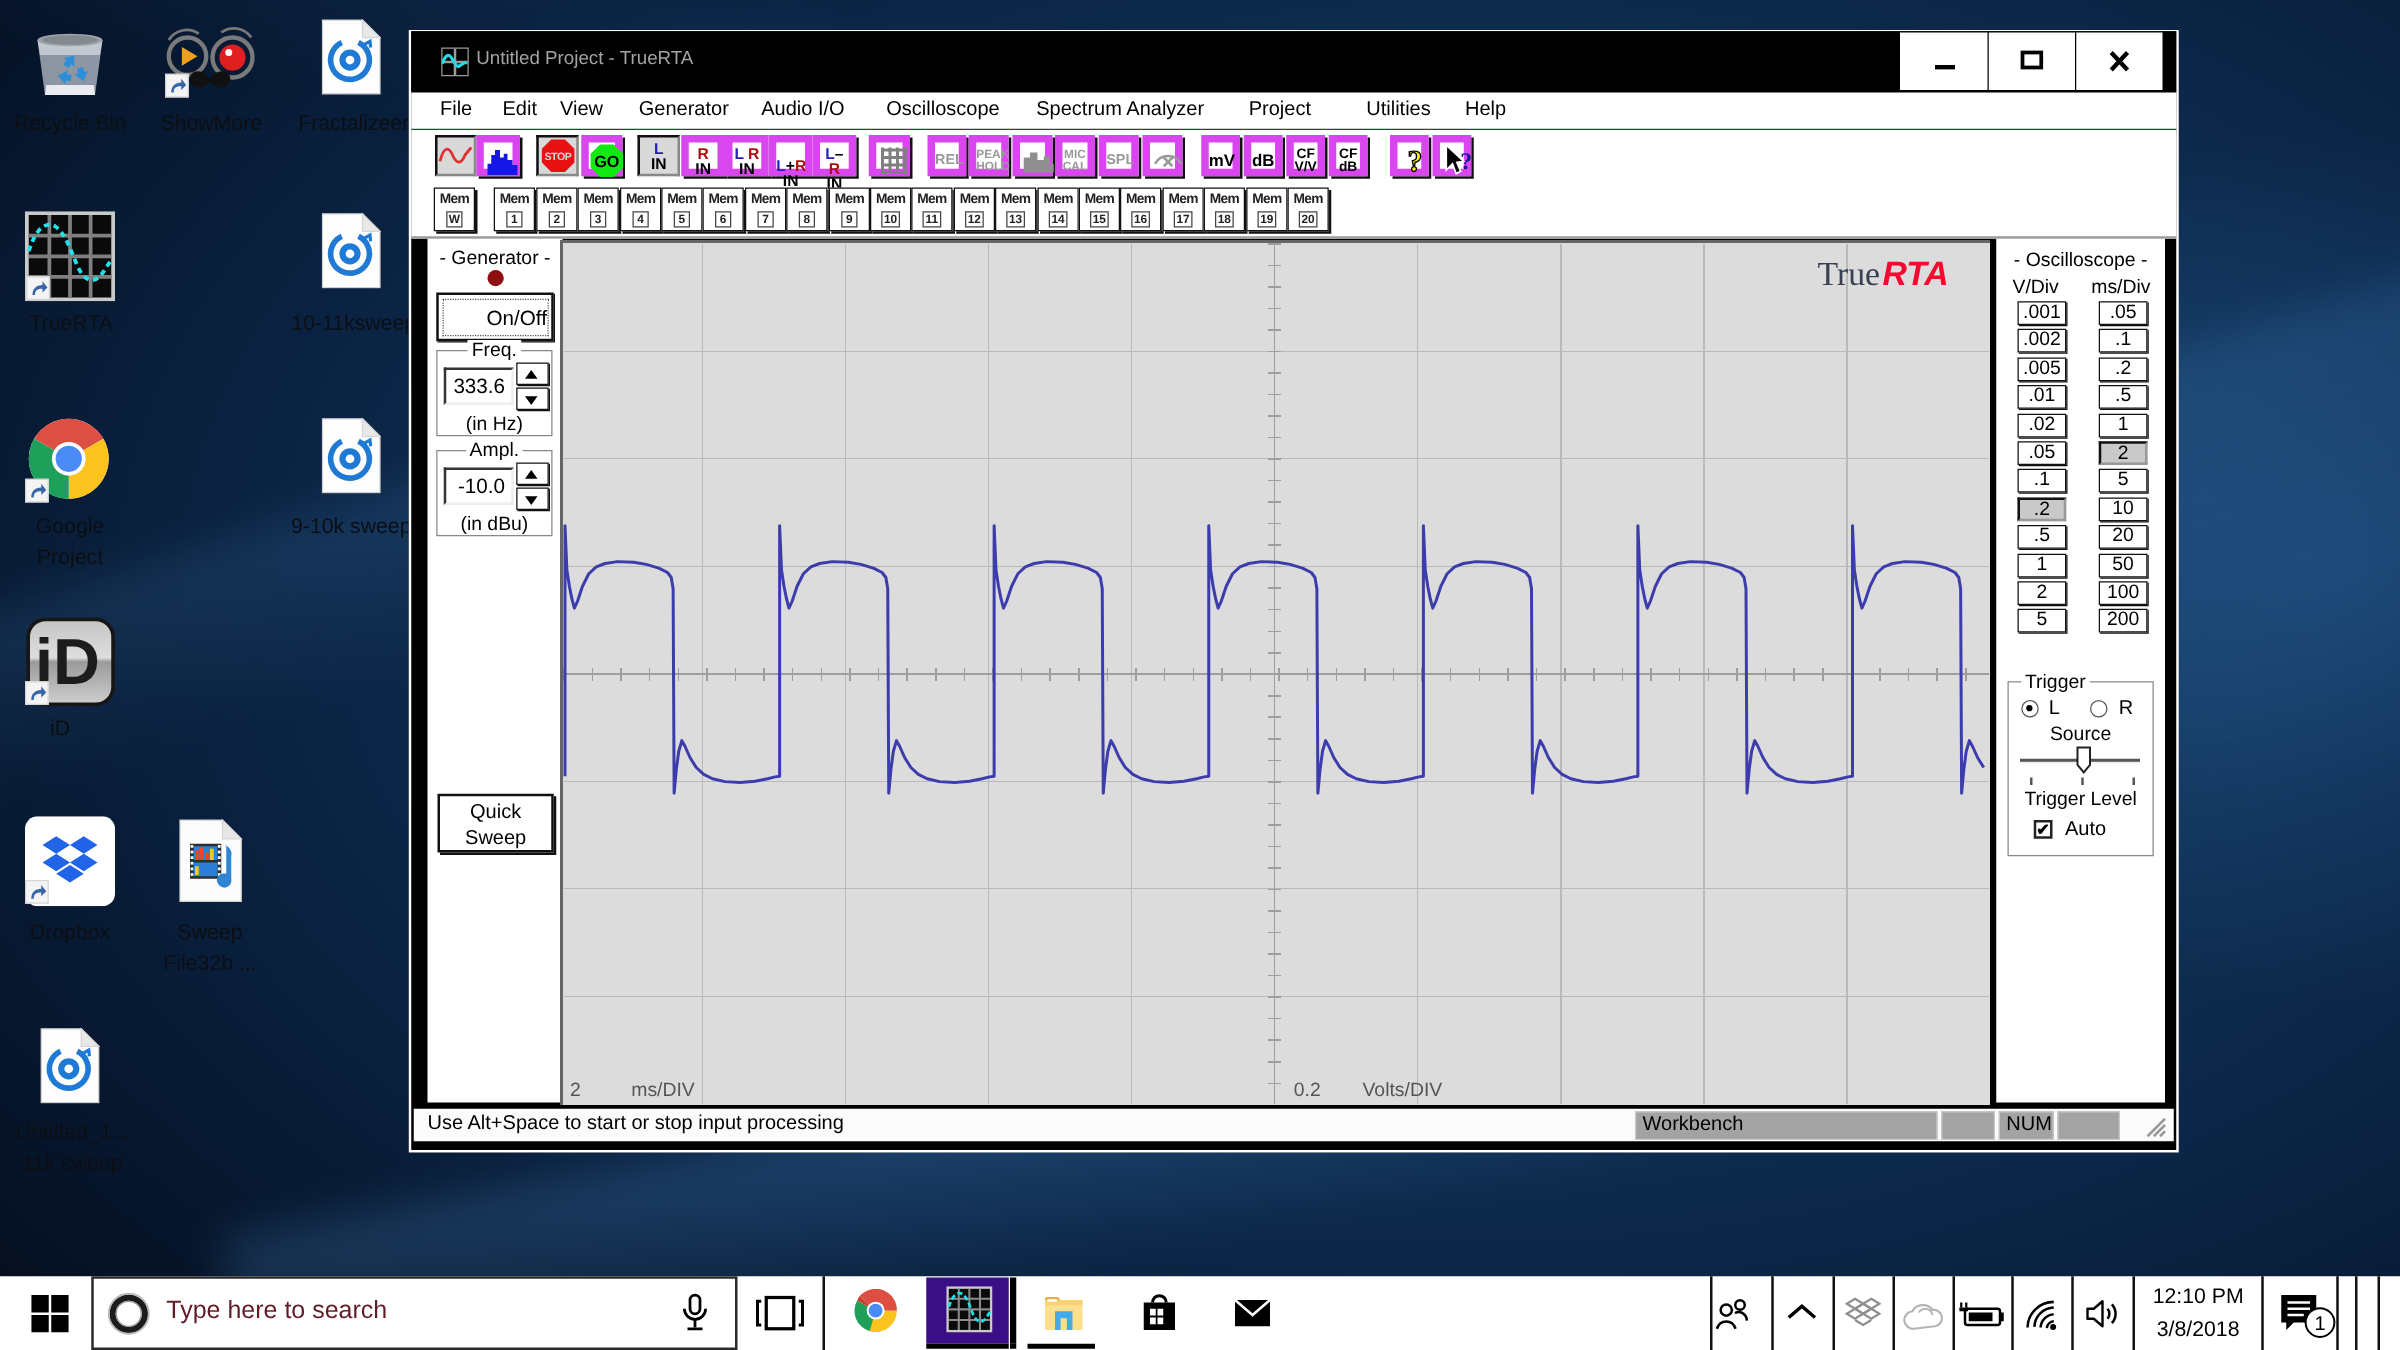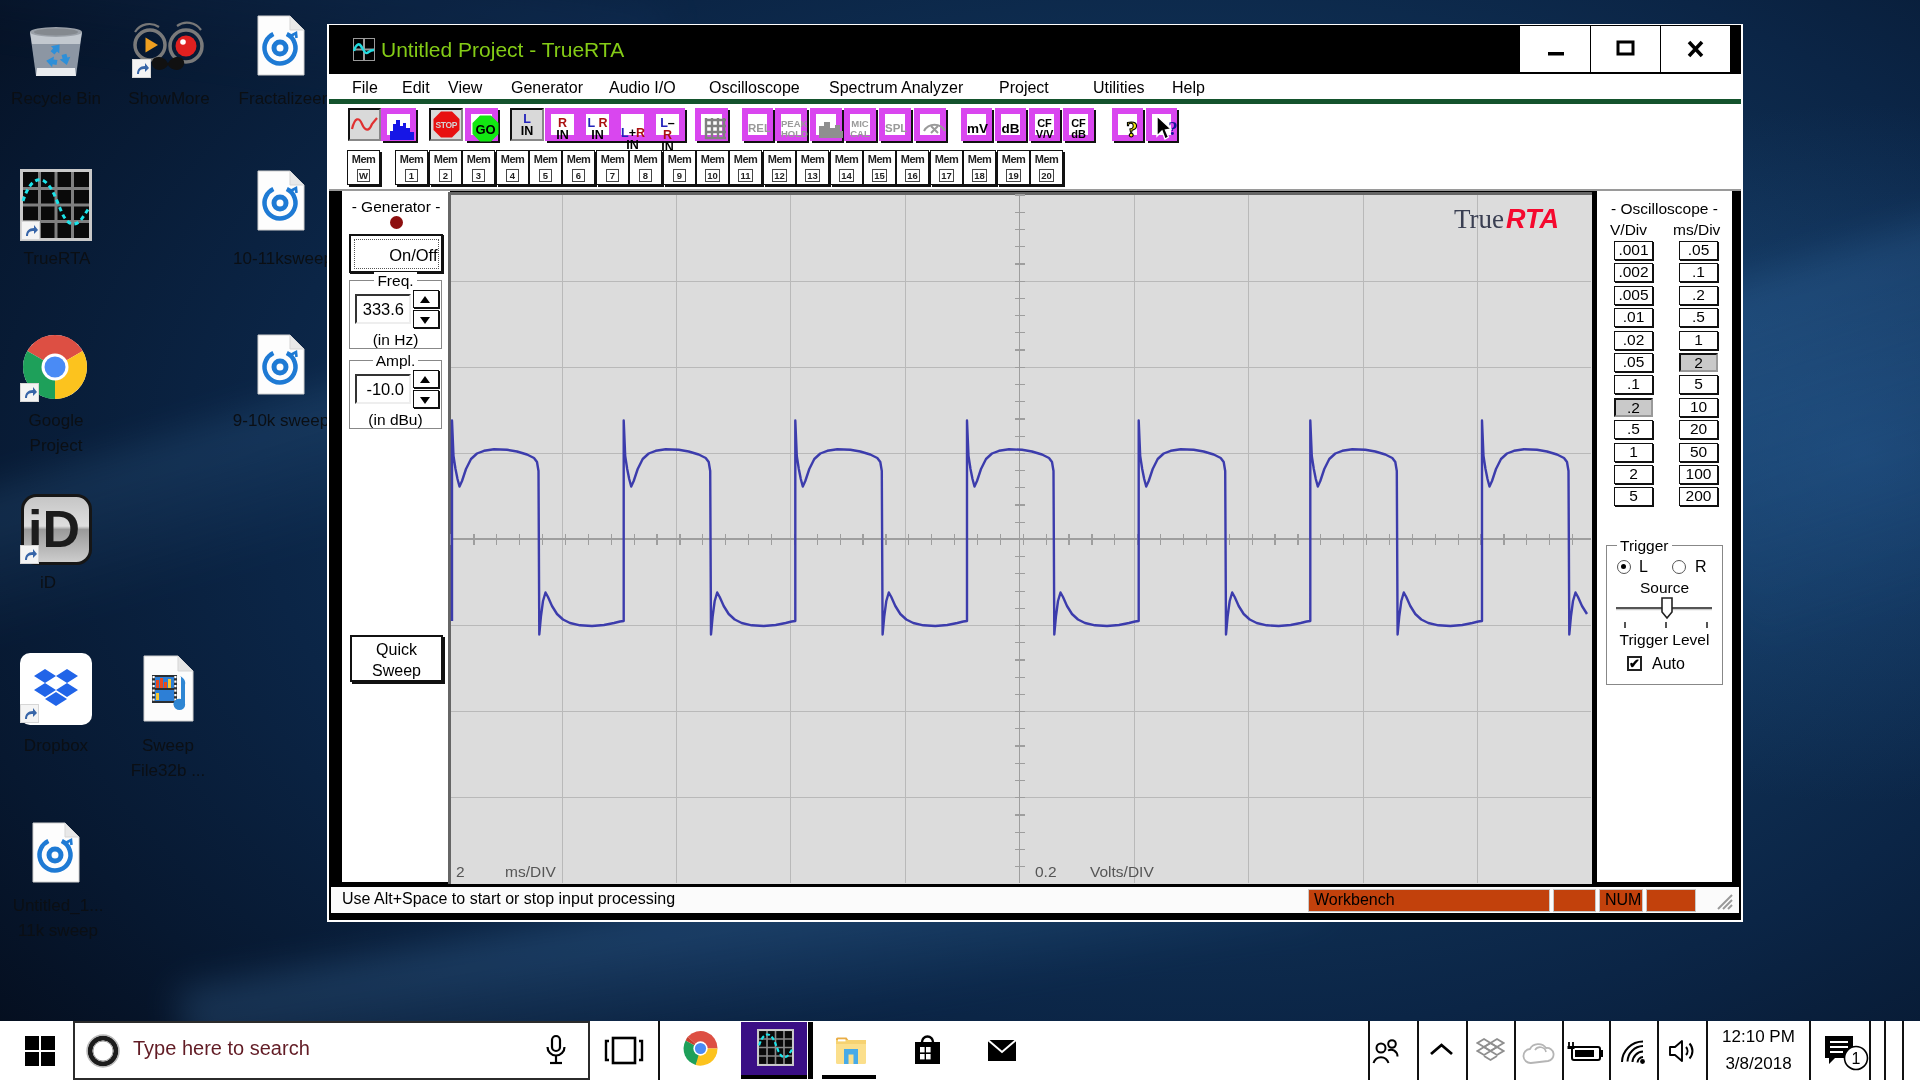--- a/index.html
+++ b/index.html
@@ -7,23 +7,23 @@
  radial-gradient(1500px 900px at 62% 44%, #17416f 0%, #113459 35%, #0b2546 62%, #071830 85%, #050f20 100%);}
 .beam{position:absolute;filter:blur(18px);opacity:.45}
 .abs{position:absolute}
 .serif{font-family:"Liberation Serif",serif !important}
 .lbl{position:absolute;color:#0b0f14;font-size:17px;line-height:25px;text-align:center;white-space:pre;transform:translateX(-50%)}
 .arr{position:absolute;width:19px;height:19px;background:#f4f4f4;border:1px solid #d6d6d6}
 .arr svg{position:absolute;left:1px;top:1px}
 
 #win{position:absolute;left:327px;top:24px;width:1416px;height:898px;background:#000;border:2px solid #fff;border-top:1.5px solid #fff}
 #title{position:absolute;left:0;top:0;width:100%;height:49px;background:#000;color:#fff}
-#title .txt{position:absolute;left:52px;top:13px;font-size:21px;color:#84cc16}
+#title .txt{position:absolute;left:52px;top:13px;font-size:15px;color:#a3a3a3}
 .wbtn{position:absolute;top:1px;height:46px;background:#fff;color:#000;text-align:center}
-#menubar{position:absolute;left:0;top:49px;width:1412px;height:30px;background:#fff;border-bottom:5px solid #14532d}
+#menubar{position:absolute;left:0;top:49px;width:1412px;height:30px;background:#fff;border-bottom:1px solid #14532d}
 #menubar span{position:absolute;top:5px;font-size:16px;color:#000}
 #tools{position:absolute;left:0;top:79px;width:1412px;height:87px;background:#fff;border-bottom:2px solid #9a9a9a}
 .tb{position:absolute;top:4px;height:33px;background:#fff;border:6px solid #d946ef;box-shadow:2px 2px 0 #111;font-weight:bold;text-align:center;color:#000}
 .tb.prs{background:#d9d9d9;box-shadow:none;border:2px solid #111;border-right-color:#888;border-bottom-color:#888}
 .tb.dis{color:#9a9a9a}
 .mem{position:absolute;top:46px;height:35px;width:33px;background:#fff;border:1px solid #111;box-shadow:2px 2px 0 #111;text-align:center}
 .mem .t{font-size:11px;font-weight:bold;letter-spacing:-.5px;margin-top:2px;color:#222}
 .mem .n{display:inline-block;min-width:13px;padding:0 1px;border:1px solid #444;font-size:9.5px;font-weight:bold;line-height:11px;color:#222}
 
 #gen{position:absolute;left:13px;top:166px;width:108px;height:691px;background:#fff;color:#000}
@@ -39,21 +39,21 @@
 .spin .dn:after{top:6px;border-top:7px solid #000}
 .wbt{position:absolute;left:20px;width:68px;height:21px;background:#fff;border:1.5px solid #111;box-shadow:1px 1px 0 #111;font-size:16px;text-align:center;line-height:18px}
 .wbt.sel{background:#c9c9c9;border:2px solid #111;border-right-color:#999;border-bottom-color:#999;box-shadow:none}
 
 #osc{position:absolute;left:1268px;top:166px;width:135px;height:691px;background:#fff;color:#000}
 .vb{position:absolute;width:39px;height:19px;background:#fff;border:1.5px solid #111;box-shadow:1px 1px 0 #111;font-size:15.5px;text-align:center;line-height:16px}
 .vb.sel{background:#c9c9c9;border:2px solid #111;border-right-color:#999;border-bottom-color:#999;box-shadow:none}
 .small{font-size:15.5px;position:absolute}
 
 #status{position:absolute;left:2px;top:862px;width:1408px;height:26px;background:#fbfbfb;font-size:16px;color:#000}
-.sfld{position:absolute;top:2px;height:23px;border:1px solid #c9c9c9;background:#c2410c;font-size:16px;padding:1px 5px}
+.sfld{position:absolute;top:2px;height:23px;border:1px solid #c9c9c9;background:#a3a3a3;font-size:16px;padding:1px 5px}
 
 #bar{position:absolute;left:0;top:1021px;width:1920px;height:59px;background:#fff}
 .sep{position:absolute;top:0;width:2px;height:59px;background:#111}
 .clk{position:absolute;width:103px;text-align:center;font-size:17px;color:#000}
 </style></head><body>
 <div id="desk">
 
 <div class="beam" style="left:-80px;top:430px;width:560px;height:150px;background:linear-gradient(rgba(90,160,220,.35),rgba(40,90,150,0));transform:rotate(-17deg)"></div>
 <div class="beam" style="left:180px;top:890px;width:1150px;height:140px;background:linear-gradient(rgba(90,160,225,.55),rgba(30,80,140,.05));transform:rotate(-10deg)"></div>
 <div class="beam" style="left:1690px;top:240px;width:420px;height:380px;background:linear-gradient(rgba(70,135,200,.45),rgba(30,80,140,0));transform:rotate(-18deg)"></div>

